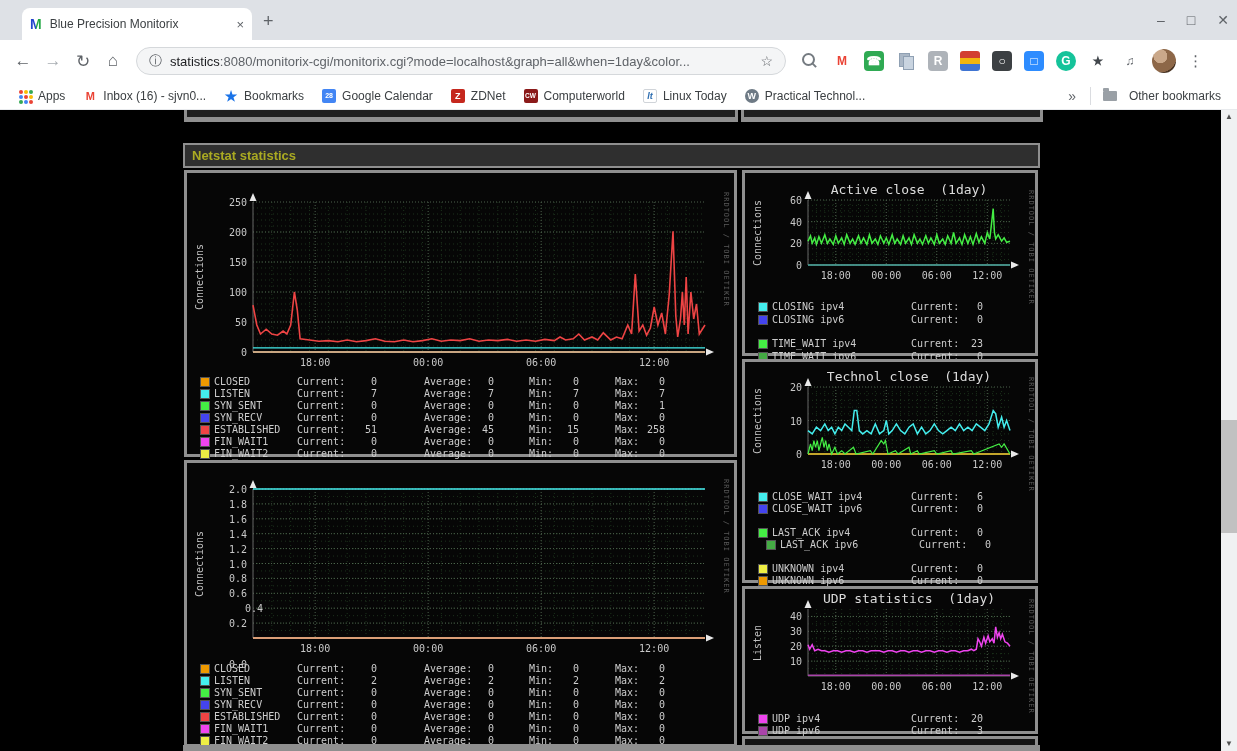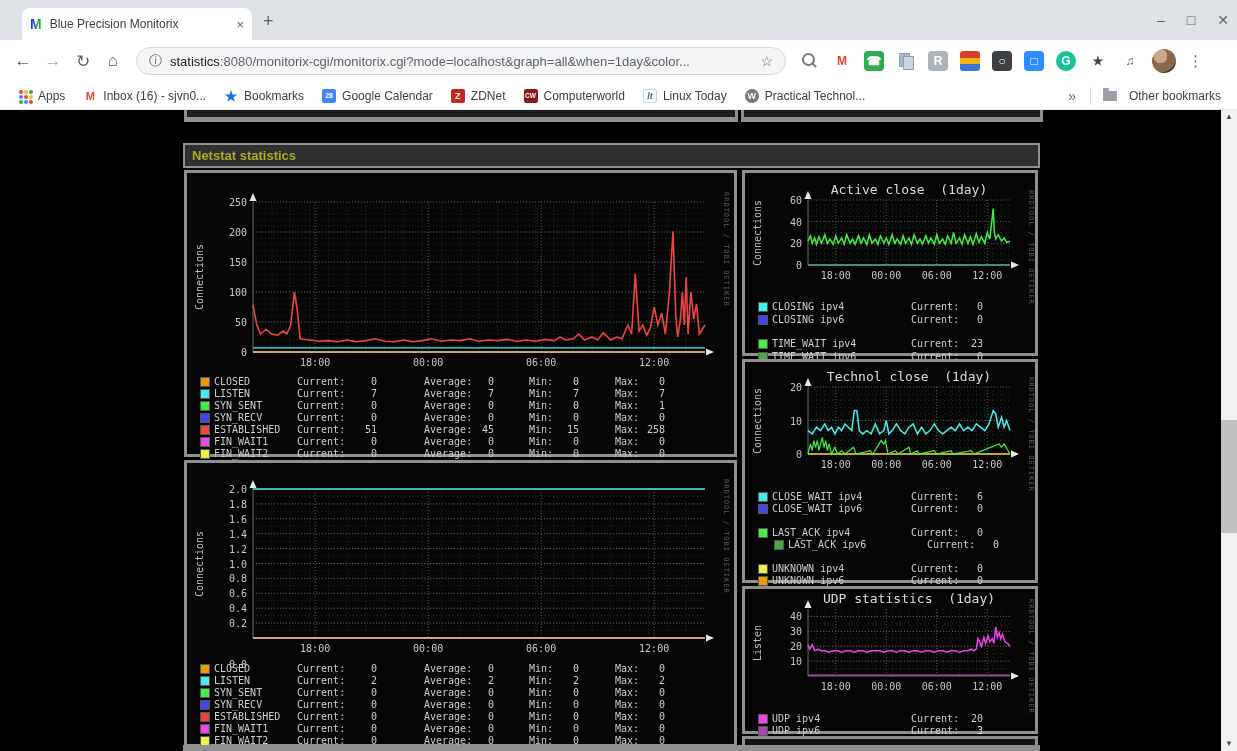--- a/index.html
+++ b/index.html
@@ -423,21 +423,21 @@
           <polyline points="66.0,175.0 518.0,175.0" fill="none" stroke="#4444EE" stroke-width="1.2"></polyline>
           <polyline points="66.0,175.0 518.0,175.0" fill="none" stroke="#EE4444" stroke-width="1.2"></polyline>
           <polyline points="66.0,175.0 518.0,175.0" fill="none" stroke="#EE44EE" stroke-width="1.2"></polyline>
           <polyline points="66.0,175.0 518.0,175.0" fill="none" stroke="#EEEE44" stroke-width="1.2"></polyline>
           <polyline points="66.0,26.0 518.0,26.0" fill="none" stroke="#44EEEE" stroke-width="1.6"></polyline>
           <polygon points="66,17 62.5,25 69.5,25" fill="#e8e8e8"></polygon>
           <polygon points="527,175 519,171.5 519,178.5" fill="#e8e8e8"></polygon>
         </svg>
         <div class="ytick" style="left: 20px; top: 170px; width: 40px; margin-top: 26px;">0.0</div>
         <div class="ytick" style="left: 20px; top: 155.1px; width: 40px;">0.2</div>
-        <div class="ytick" style="left: 20px; top: 140.2px; width: 40px;">0.4</div>
+        <div class="ytick" style="left: 36px; top: 140.2px; width: 40px;">0.4</div>
         <div class="ytick" style="left: 20px; top: 125.3px; width: 40px;">0.6</div>
         <div class="ytick" style="left: 20px; top: 110.4px; width: 40px;">0.8</div>
         <div class="ytick" style="left: 20px; top: 95.5px; width: 40px;">1.0</div>
         <div class="ytick" style="left: 20px; top: 80.6px; width: 40px;">1.2</div>
         <div class="ytick" style="left: 20px; top: 65.7px; width: 40px;">1.4</div>
         <div class="ytick" style="left: 20px; top: 50.8px; width: 40px;">1.6</div>
         <div class="ytick" style="left: 20px; top: 35.9px; width: 40px;">1.8</div>
         <div class="ytick" style="left: 20px; top: 21px; width: 40px;">2.0</div>
         <div class="xtick" style="left: 108.15px; top: 180px; width: 40px;">18:00</div>
         <div class="xtick" style="left: 221.15px; top: 180px; width: 40px;">00:00</div>
@@ -692,21 +692,21 @@
           <span class="lg-t" style="left: 27px;">CLOSE_WAIT ipv6</span>
           <span class="lg-t" style="left: 166px;">Current:</span>
           <span class="lg-v" style="left: 200px; width: 38px;">0</span>
         </div>
         <div class="lg-row" style="left: 0px; top: 165px; width: 290px;">
           <span class="lg-sw" style="left: 13px; background: rgb(68, 238, 68);"></span>
           <span class="lg-t" style="left: 27px;">LAST_ACK ipv4</span>
           <span class="lg-t" style="left: 166px;">Current:</span>
           <span class="lg-v" style="left: 200px; width: 38px;">0</span>
         </div>
-        <div class="lg-row" style="left: 16px; top: 177px; width: 290px;">
+        <div class="lg-row" style="left: 8px; top: 177px; width: 290px;">
           <span class="lg-sw" style="left: 13px; background: rgb(68, 170, 68);"></span>
           <span class="lg-t" style="left: 27px;">LAST_ACK ipv6</span>
           <span class="lg-t" style="left: 166px;">Current:</span>
           <span class="lg-v" style="left: 200px; width: 38px;">0</span>
         </div>
         <div class="lg-row" style="left: 0px; top: 201px; width: 290px;">
           <span class="lg-sw" style="left: 13px; background: rgb(238, 238, 68);"></span>
           <span class="lg-t" style="left: 27px;">UNKNOWN ipv4</span>
           <span class="lg-t" style="left: 166px;">Current:</span>
           <span class="lg-v" style="left: 200px; width: 38px;">0</span>

